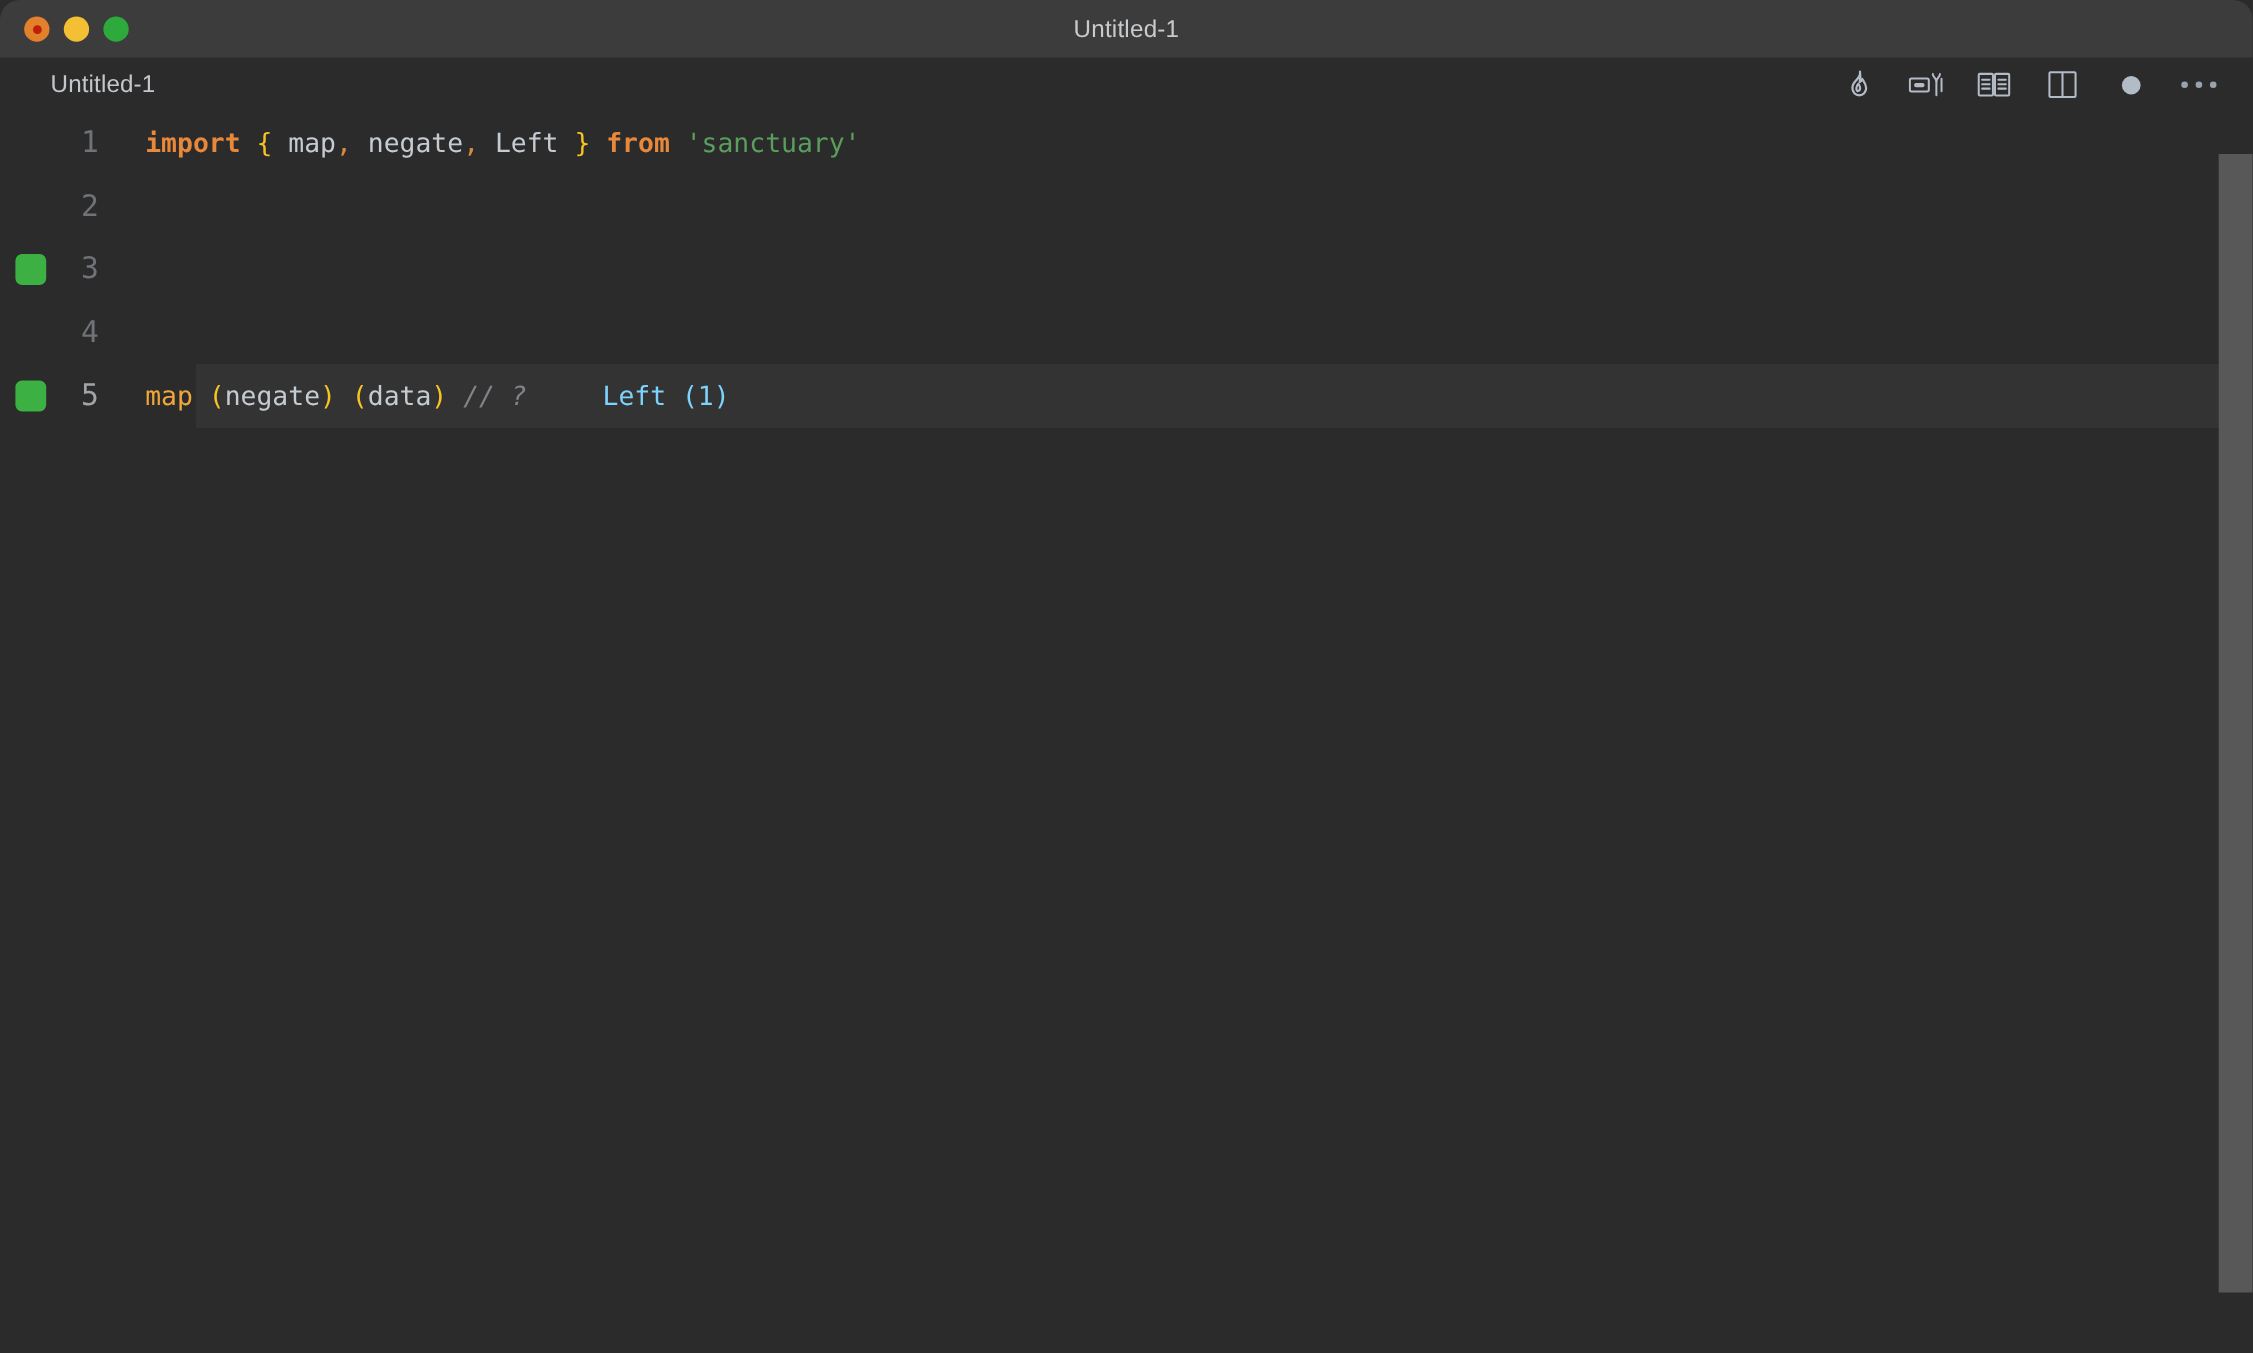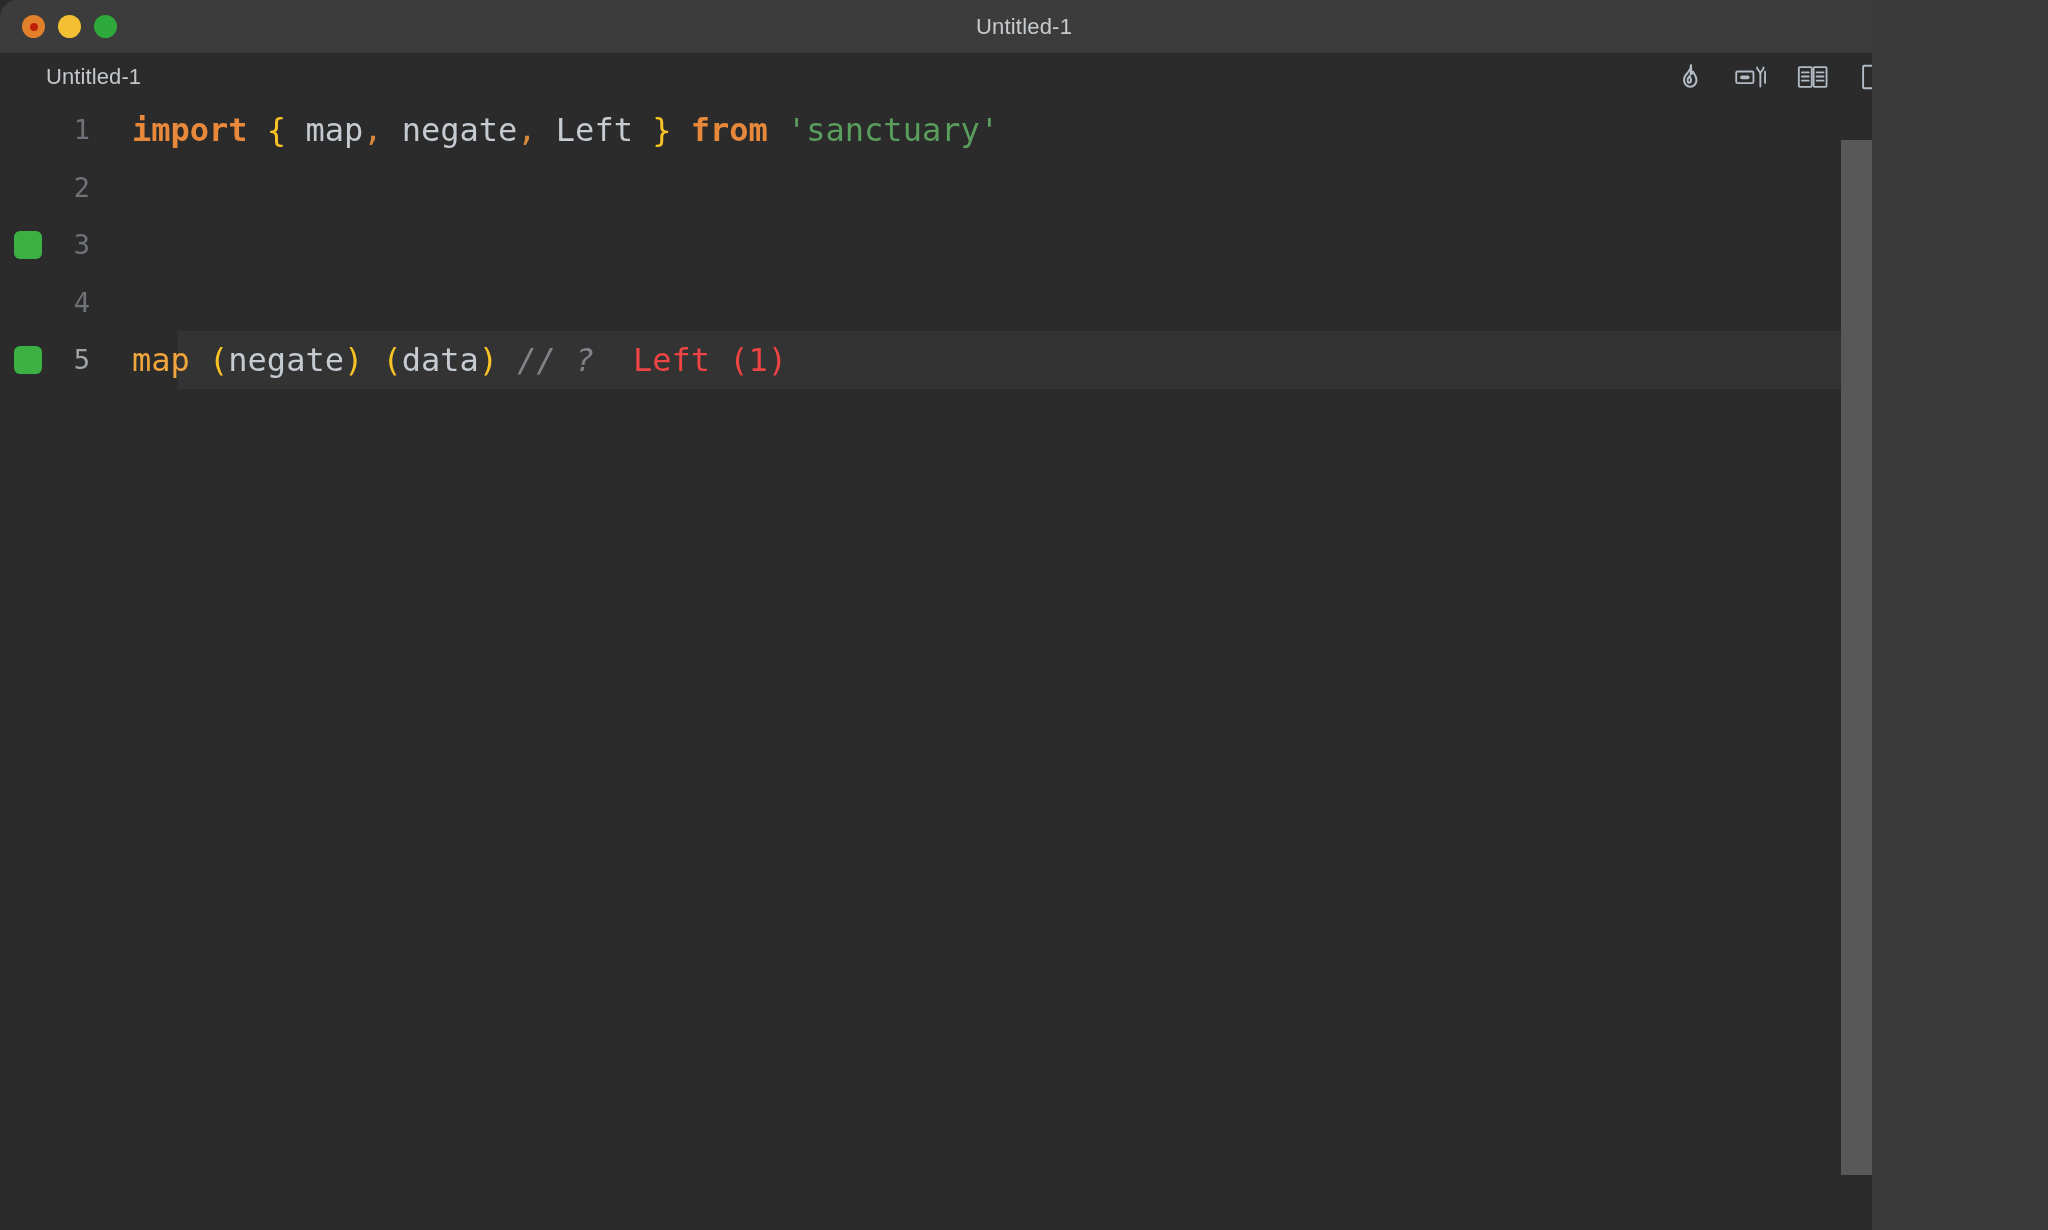--- a/index.html
+++ b/index.html
@@ -13,21 +13,21 @@
   }
 
   body {
     font-family: "Liberation Sans", sans-serif;
     -webkit-font-smoothing: antialiased;
   }
 
   
   #window {
     position: relative;
-    width: 1872px;
+    width: 2048px;
     height: 1230px;
     background: #2b2b2b;
     overflow: hidden;
   }
 
   
   #titlebar {
     position: absolute;
     top: 0; left: 0;
     width: 2048px;
@@ -175,21 +175,21 @@
     font-family: "DejaVu Sans Mono", monospace;
     font-size: 27px;
     color: #6f7276;
     flex: none;
     user-select: none;
   }
   .active .lineno { color: #a0a4a8; }
 
   .code-text {
     font-family: "DejaVu Sans Mono", monospace;
-    font-size: 32px;
+    font-size: 24px;
     letter-spacing: 0px;
     white-space: pre;
     color: #c5cbd1;
   }
   
   .hl-strip {
     position: absolute;
     left: 178px; right: 0; top: 0; bottom: 0;
     background: #333333;
     z-index: 0;
@@ -202,21 +202,21 @@
   .kw      { color: #e8883a; font-weight: bold; }
   .brace   { color: #f7c325; }
   .ident   { color: #c5cbd1; }
   .punct   { color: #d88a3c; }
   .str     { color: #5a9e5e; }
   .fname   { color: #f5b44a; }
   .paren   { color: #f7c325; }
   .num     { color: #5a9bd5; }
   .fcall   { color: #f0a63c; }
   .comment { color: #808488; font-style: italic; }
-  .result  { color: #ef4444; }
+  .result  { color: #7dd3fc; margin-left: 40px; }
 
   
   #vscroll {
     position: absolute;
     right: 0;
     top: 140px;
     width: 31px;
     height: 1035px;
     background: #585858;
     z-index: 5;

